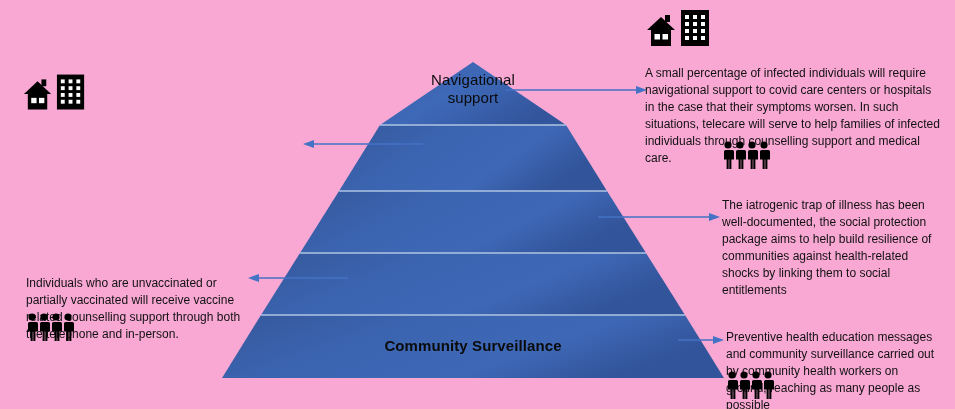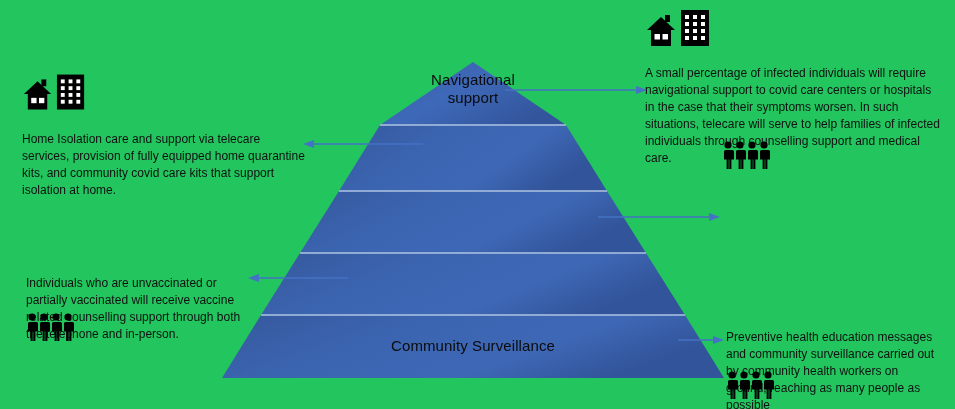--- a/index.html
+++ b/index.html
@@ -8,21 +8,21 @@
     background: #ffffff;
   }
   body {
     font-family: "Liberation Sans", sans-serif;
     -webkit-font-smoothing: antialiased;
   }
   #canvas {
     position: relative;
     width: 955px;
     height: 409px;
-    background: #22c55e;
+    background: #f9a8d4;
     overflow: hidden;
   }
 
   
   #pyramid-figure {
     position: absolute;
     left: 222px;
     top: 58px;
     width: 502px;
     height: 322px;
@@ -99,21 +99,21 @@
       <polygon points="251,4 344,67 158,67" fill="url(#blueGradTop)"></polygon>
 
       <line x1="158" y1="67" x2="344" y2="67" stroke="#AFC4E2" stroke-width="1.6"></line>
       <line x1="117" y1="133" x2="385" y2="133" stroke="#AFC4E2" stroke-width="1.6"></line>
       <line x1="78" y1="195" x2="424" y2="195" stroke="#AFC4E2" stroke-width="1.6"></line>
       <line x1="39" y1="257" x2="463" y2="257" stroke="#AFC4E2" stroke-width="1.6"></line>
     </svg>
 
     <div class="tier-label" style="left:111px; top:13px; width:280px;">Navigational
 support</div>
-    <div class="tier-label" style="left:51px; top:279px; width:400px;">Community Surveillance</div>
+    <div class="tier-label" style="left:51px; top:279px; width:400px;font-weight:bold;">Community Surveillance</div>
   </div>
 
   <div class="connector" style="left:505px; top:84px; width:142px;">
     <svg width="142" height="12" viewBox="0 0 142 12" xmlns="http://www.w3.org/2000/svg">
       <line x1="0" y1="6" x2="133" y2="6" stroke="#4472C4" stroke-width="1.4"></line>
       <polygon points="142,6 131,2 131,10" fill="#4472C4"></polygon>
     </svg>
   </div>
 
   <div class="connector" style="left:303px; top:138px; width:120px;">
@@ -191,38 +191,38 @@
         <rect x="56" y="14" width="4" height="4"></rect>
         <rect x="40" y="21" width="4" height="4"></rect>
         <rect x="48" y="21" width="4" height="4"></rect>
         <rect x="56" y="21" width="4" height="4"></rect>
         <rect x="40" y="28" width="4" height="4"></rect>
         <rect x="48" y="28" width="4" height="4"></rect>
         <rect x="56" y="28" width="4" height="4"></rect>
       </g>
     </svg>
   </div>
-  <div class="note" style="left:22px; top:114px; width:284px;">
-    <span class="note-text">Home Isolation care and support via telecare services, provision of fully  equipped home quarantine kits, and community  covid care kits that support isolation at home.</span>
-  </div>
 
   <div class="icon-wrap" style="left:722px; top:140px;">
     <svg width="48" height="30" viewBox="0 0 48 30" xmlns="http://www.w3.org/2000/svg">
       <g fill="#000000">
         <circle cx="6" cy="5" r="3.6"></circle>
         <path d="M1.6 10 h8.8 a1.6 1.6 0 0 1 1.6 1.6 v8 h-2.6 v9.4 h-2.1 v-9.4 h-0.6 v9.4 h-2.1 v-9.4 h-2.6 v-8 a1.6 1.6 0 0 1 1.6 -1.6 z"></path>
         <circle cx="18" cy="5" r="3.6"></circle>
         <path d="M13.6 10 h8.8 a1.6 1.6 0 0 1 1.6 1.6 v8 h-2.6 v9.4 h-2.1 v-9.4 h-0.6 v9.4 h-2.1 v-9.4 h-2.6 v-8 a1.6 1.6 0 0 1 1.6 -1.6 z"></path>
         <circle cx="30" cy="5" r="3.6"></circle>
         <path d="M25.6 10 h8.8 a1.6 1.6 0 0 1 1.6 1.6 v8 h-2.6 v9.4 h-2.1 v-9.4 h-0.6 v9.4 h-2.1 v-9.4 h-2.6 v-8 a1.6 1.6 0 0 1 1.6 -1.6 z"></path>
         <circle cx="42" cy="5" r="3.6"></circle>
         <path d="M37.6 10 h8.8 a1.6 1.6 0 0 1 1.6 1.6 v8 h-2.6 v9.4 h-2.1 v-9.4 h-0.6 v9.4 h-2.1 v-9.4 h-2.6 v-8 a1.6 1.6 0 0 1 1.6 -1.6 z"></path>
       </g>
     </svg>
   </div>
+  <div class="note" style="left:722px; top:180px; width:216px;">
+    <span class="note-text">The iatrogenic trap of illness has been well-documented,  the social protection package aims to help build resilience of communities against health-related  shocks by linking them to social entitlements</span>
+  </div>
 
   <div class="note" style="left:26px; top:258px; width:232px;">
     <span class="note-text">Individuals  who are unvaccinated or partially vaccinated will receive vaccine related counselling support through both the telephone and in-person.</span>
   </div>
   <div class="icon-wrap" style="left:26px; top:312px;">
     <svg width="48" height="30" viewBox="0 0 48 30" xmlns="http://www.w3.org/2000/svg">
       <g fill="#000000">
         <circle cx="6" cy="5" r="3.6"></circle>
         <path d="M1.6 10 h8.8 a1.6 1.6 0 0 1 1.6 1.6 v8 h-2.6 v9.4 h-2.1 v-9.4 h-0.6 v9.4 h-2.1 v-9.4 h-2.6 v-8 a1.6 1.6 0 0 1 1.6 -1.6 z"></path>
         <circle cx="18" cy="5" r="3.6"></circle>

